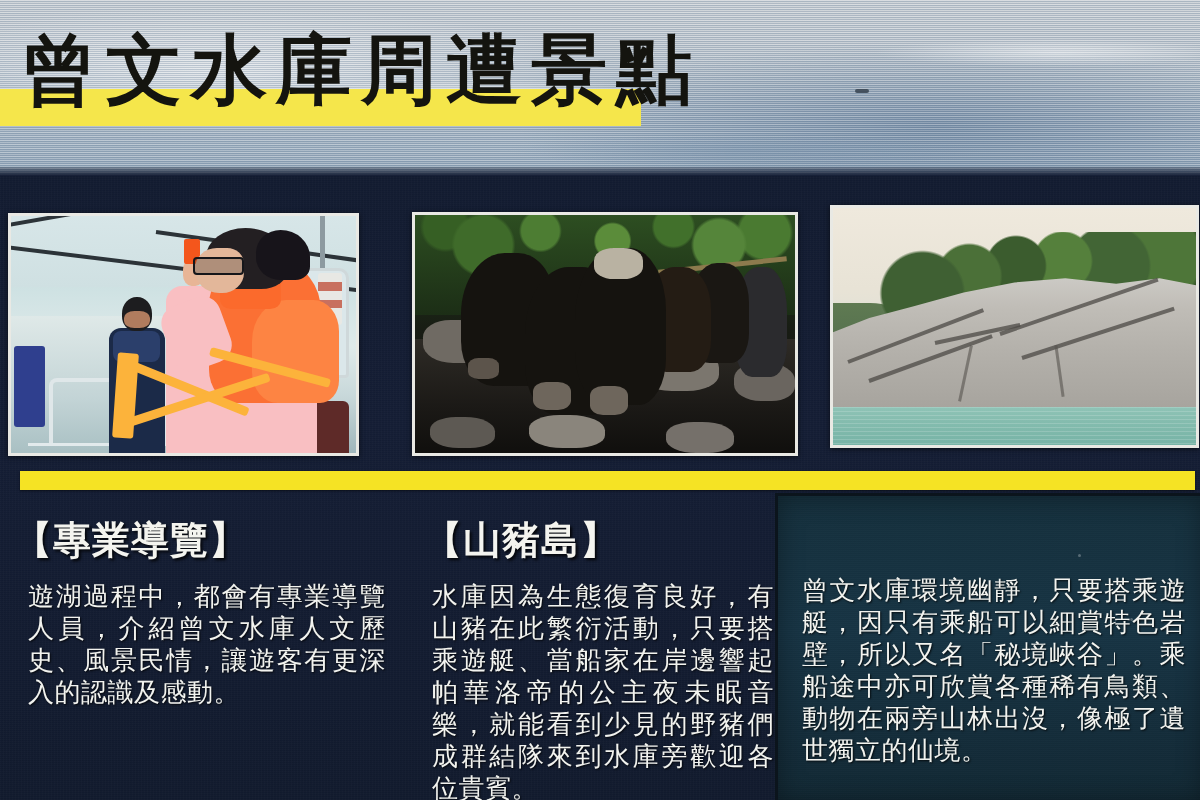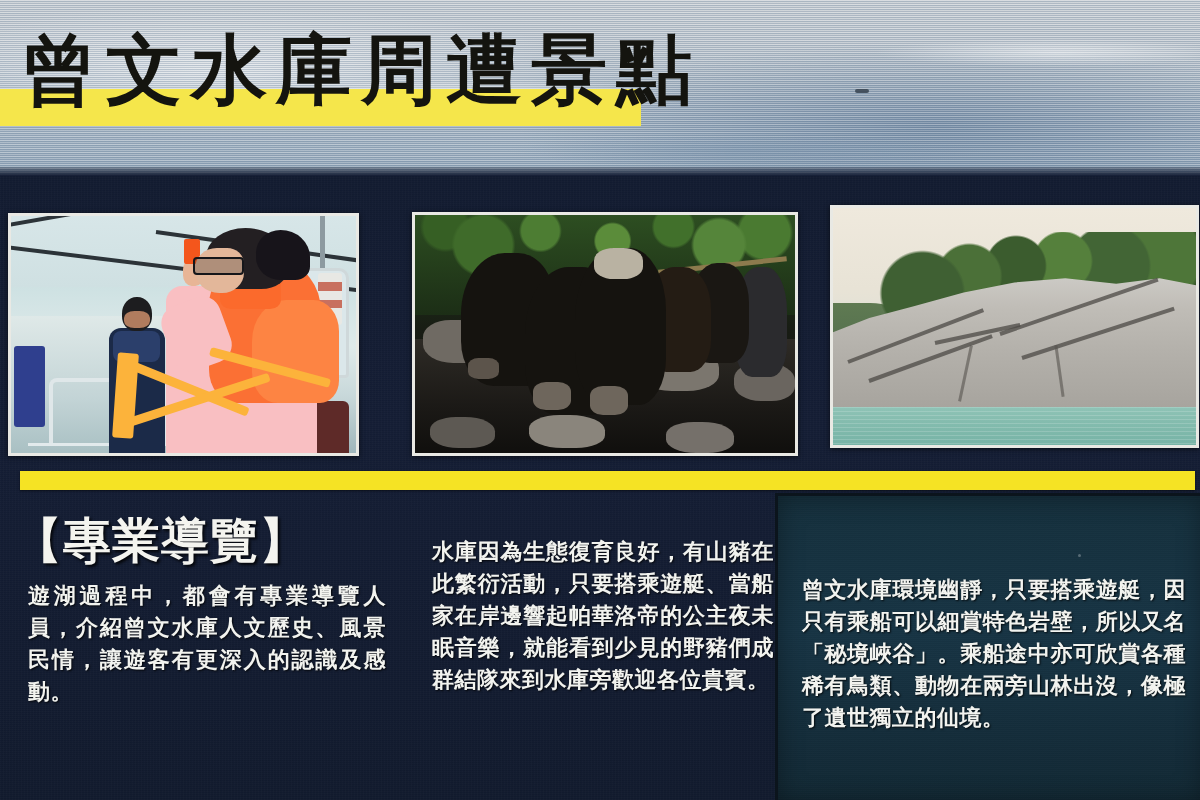--- a/index.html
+++ b/index.html
@@ -192,30 +192,29 @@
     position:absolute;left:20px;top:471px;width:1175px;height:19px;
     background:#f5e324;box-shadow:0 1px 2px rgba(0,0,0,.5);
   }
 
   
   .col{position:absolute;}
   #col-guide{left:14px;top:518px;width:372px;}
   #col-boar{left:424px;top:518px;width:350px;}
 
   .col-heading{
-    font-size:48px;line-height:44px;letter-spacing:1px;
+    font-size:38px;line-height:44px;letter-spacing:1px;
     color:#f4f4ef;font-weight:700;white-space:nowrap;
     text-shadow:2px 2px 3px rgba(0,0,0,.85);
   }
   .col-body{
     margin-top:18px;
-    font-size:22px;line-height:32px;letter-spacing:.5px;
+    font-size:26px;line-height:32px;letter-spacing:.5px;
     color:#f2f3ef;text-align:justify;
     text-shadow:1px 1px 2px rgba(0,0,0,.8);
-    font-weight:bold;
   }
   #col-guide .col-body{padding-left:14px;}
   #col-boar .col-body{padding-left:8px;}
 
   
   #panel-canyon{
     position:absolute;left:775px;top:493px;width:425px;height:307px;
     background:
       repeating-linear-gradient(0deg, rgba(255,255,255,.012) 0 1px, rgba(0,0,0,.012) 1px 2px),
       linear-gradient(180deg,#15303d 0%,#173444 44%,#122834 100%);
@@ -331,20 +330,21 @@
   </div>
 
   <div class="divider"></div>
 
   <div class="col" id="col-guide">
     <div class="col-heading">【專業導覽】</div>
     <div class="col-body">遊湖過程中，都會有專業導覽人員，介紹曾文水庫人文歷史、風景民情，讓遊客有更深入的認識及感動。</div>
   </div>
 
   <div class="col" id="col-boar">
+    <div class="col-heading">【山豬島】</div>
     <div class="col-body">水庫因為生態復育良好，有山豬在此繁衍活動，只要搭乘遊艇、當船家在岸邊響起帕華洛帝的公主夜未眠音樂，就能看到少見的野豬們成群結隊來到水庫旁歡迎各位貴賓。</div>
   </div>
 
   <div id="panel-canyon">
     <div class="speck" style="left:300px;top:58px"></div>
     <div class="speck" style="left:352px;top:122px"></div>
     <div class="col-body">曾文水庫環境幽靜，只要搭乘遊艇，因只有乘船可以細賞特色岩壁，所以又名「秘境峽谷」。乘船途中亦可欣賞各種稀有鳥類、動物在兩旁山林出沒，像極了遺世獨立的仙境。</div>
   </div>
 
 </div>

